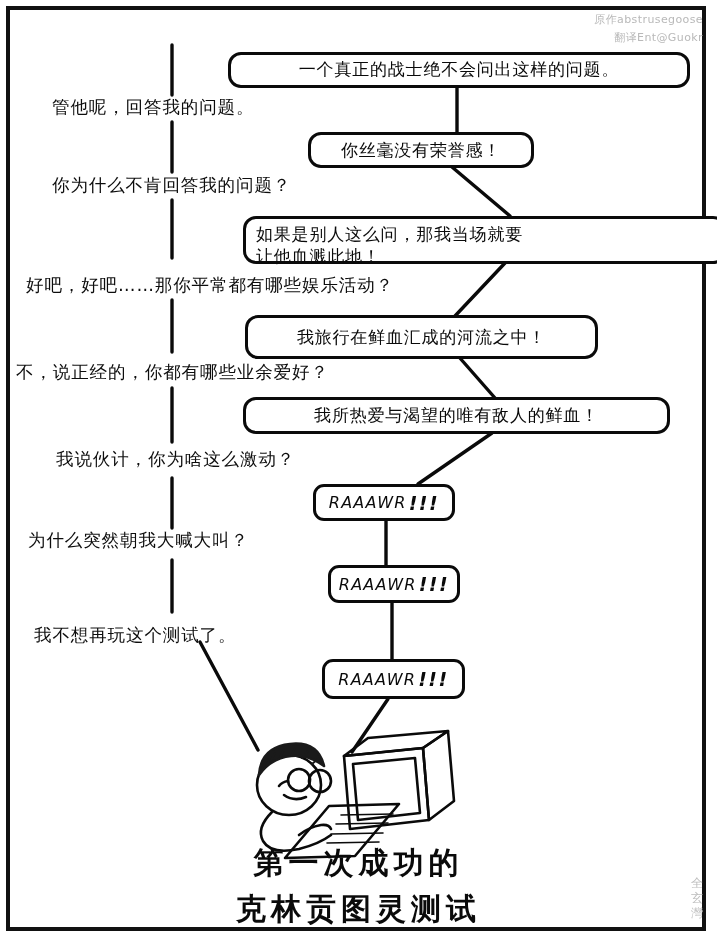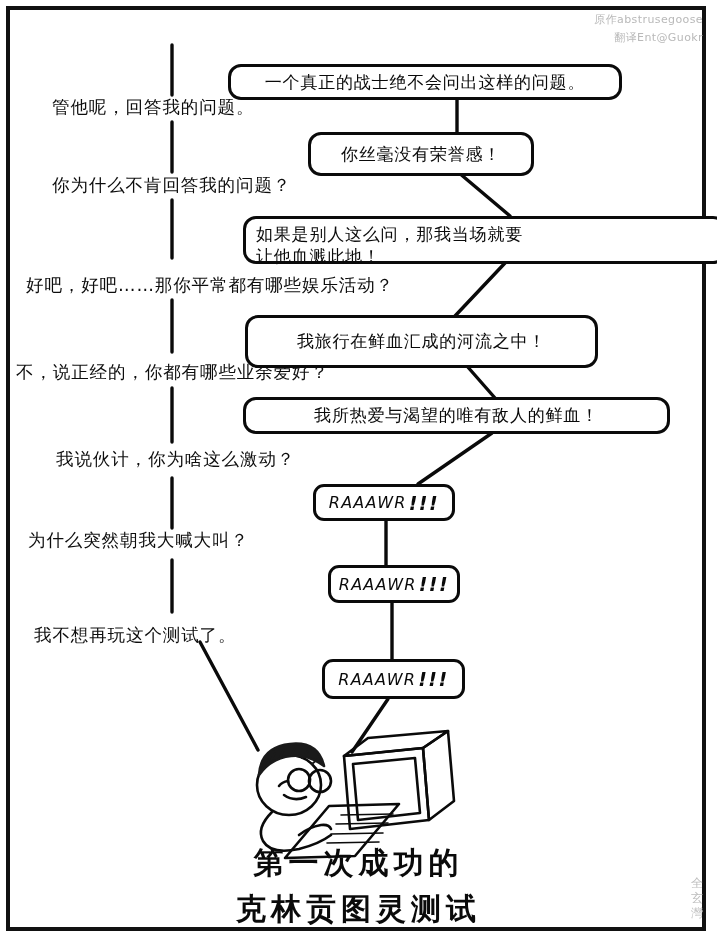--- a/index.html
+++ b/index.html
@@ -192,28 +192,28 @@
   <div class="sig">全玄灣</div>
 
   <div class="narr" style="left:52px; top:97px;">管他呢，回答我的问题。</div>
   <div class="narr" style="left:52px; top:175px;">你为什么不肯回答我的问题？</div>
   <div class="narr" style="left:14px; top:275px;margin-left:12px;">好吧，好吧……那你平常都有哪些娱乐活动？</div>
   <div class="narr" style="left:16px; top:362px;">不，说正经的，你都有哪些业余爱好？</div>
   <div class="narr" style="left:56px; top:449px;">我说伙计，你为啥这么激动？</div>
   <div class="narr" style="left:28px; top:530px;">为什么突然朝我大喊大叫？</div>
   <div class="narr" style="left:34px; top:625px;">我不想再玩这个测试了。</div>
 
-  <div class="bubble center" style="left:228px; top:64px; width:394px; height:36px;">一个真正的战士绝不会问出这样的问题。</div>
-
-  <div class="bubble center" style="left:308px; top:132px; width:226px; height:44px;">你丝毫没有荣誉感！</div>
+  <div class="bubble center" style="left:228px; top:52px; width:462px; height:36px;font-family:Liberation Serif, serif;">一个真正的战士绝不会问出这样的问题。</div>
+
+  <div class="bubble center" style="left:308px; top:132px; width:226px; height:36px;">你丝毫没有荣誉感！</div>
 
   <div class="bubble two-line" style="left:243px; top:216px; width:483px; height:48px; padding-left:10px;">如果是别人这么问，那我当场就要
 让他血溅此地！</div>
 
-  <div class="bubble center" style="left:245px; top:315px; width:353px; height:53px;">我旅行在鲜血汇成的河流之中！</div>
+  <div class="bubble center" style="left:245px; top:315px; width:353px; height:44px;">我旅行在鲜血汇成的河流之中！</div>
 
   <div class="bubble center" style="left:243px; top:397px; width:427px; height:37px;">我所热爱与渴望的唯有敌人的鲜血！</div>
 
   <div class="roar" style="left:313px; top:484px; width:142px; height:37px;">
     <span>RAAAWR</span>
     <span class="bangs">!!!</span>
   </div>
 
   <div class="roar" style="left:328px; top:565px; width:132px; height:38px;">
     <span>RAAAWR</span>

